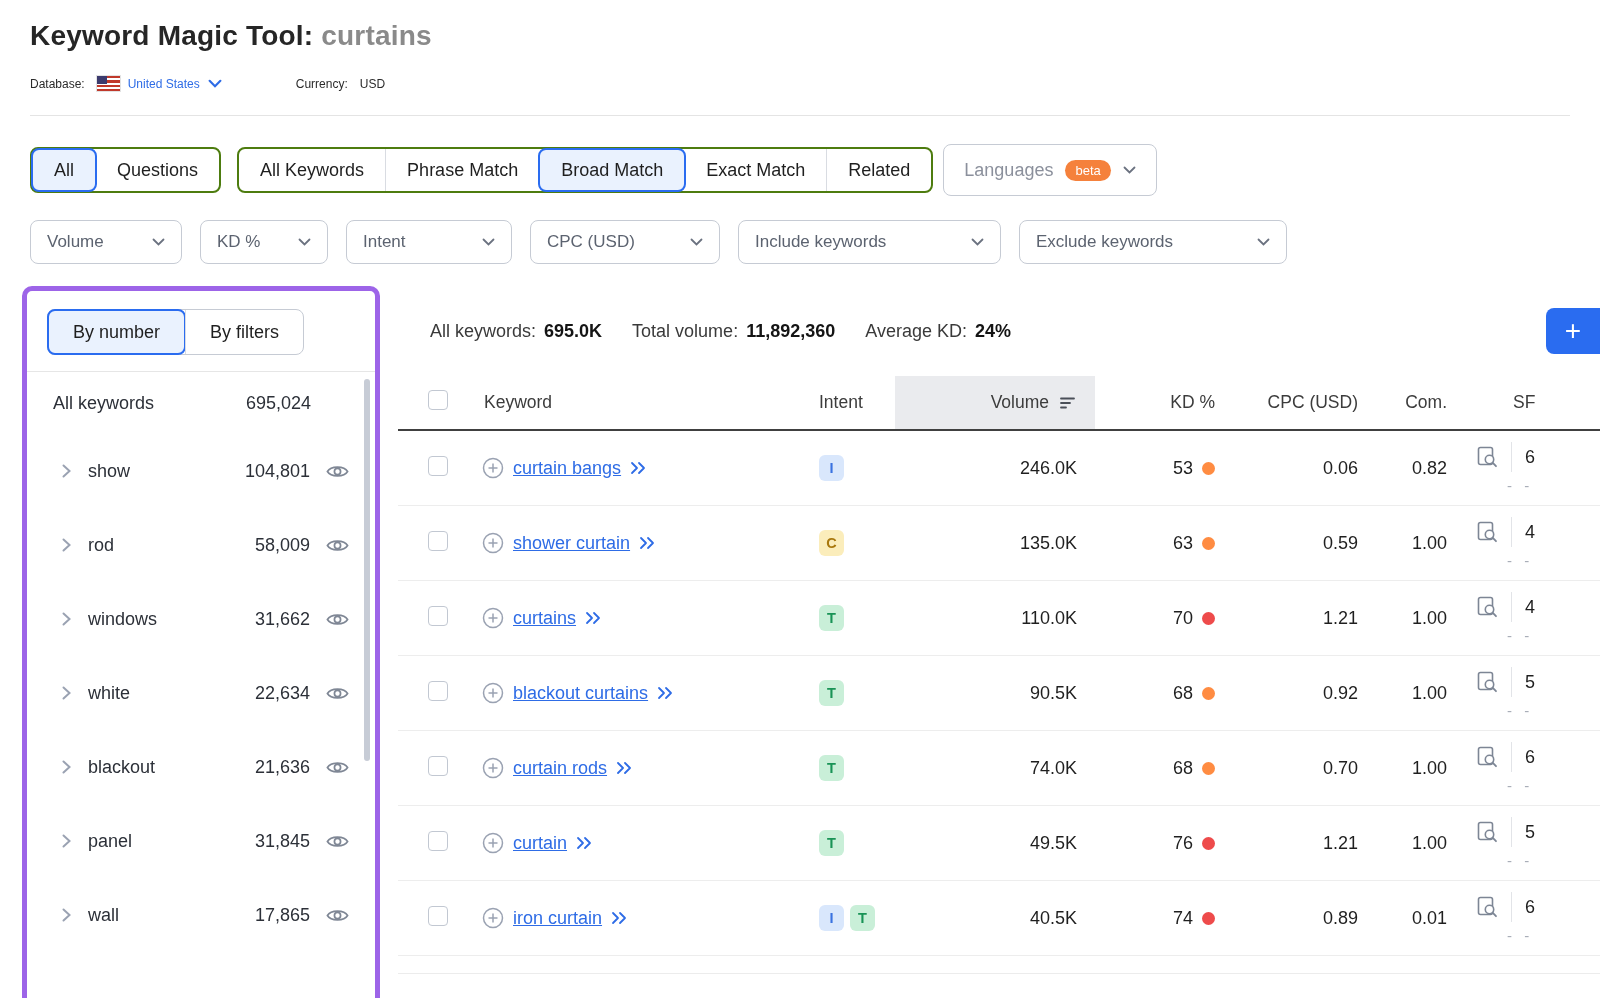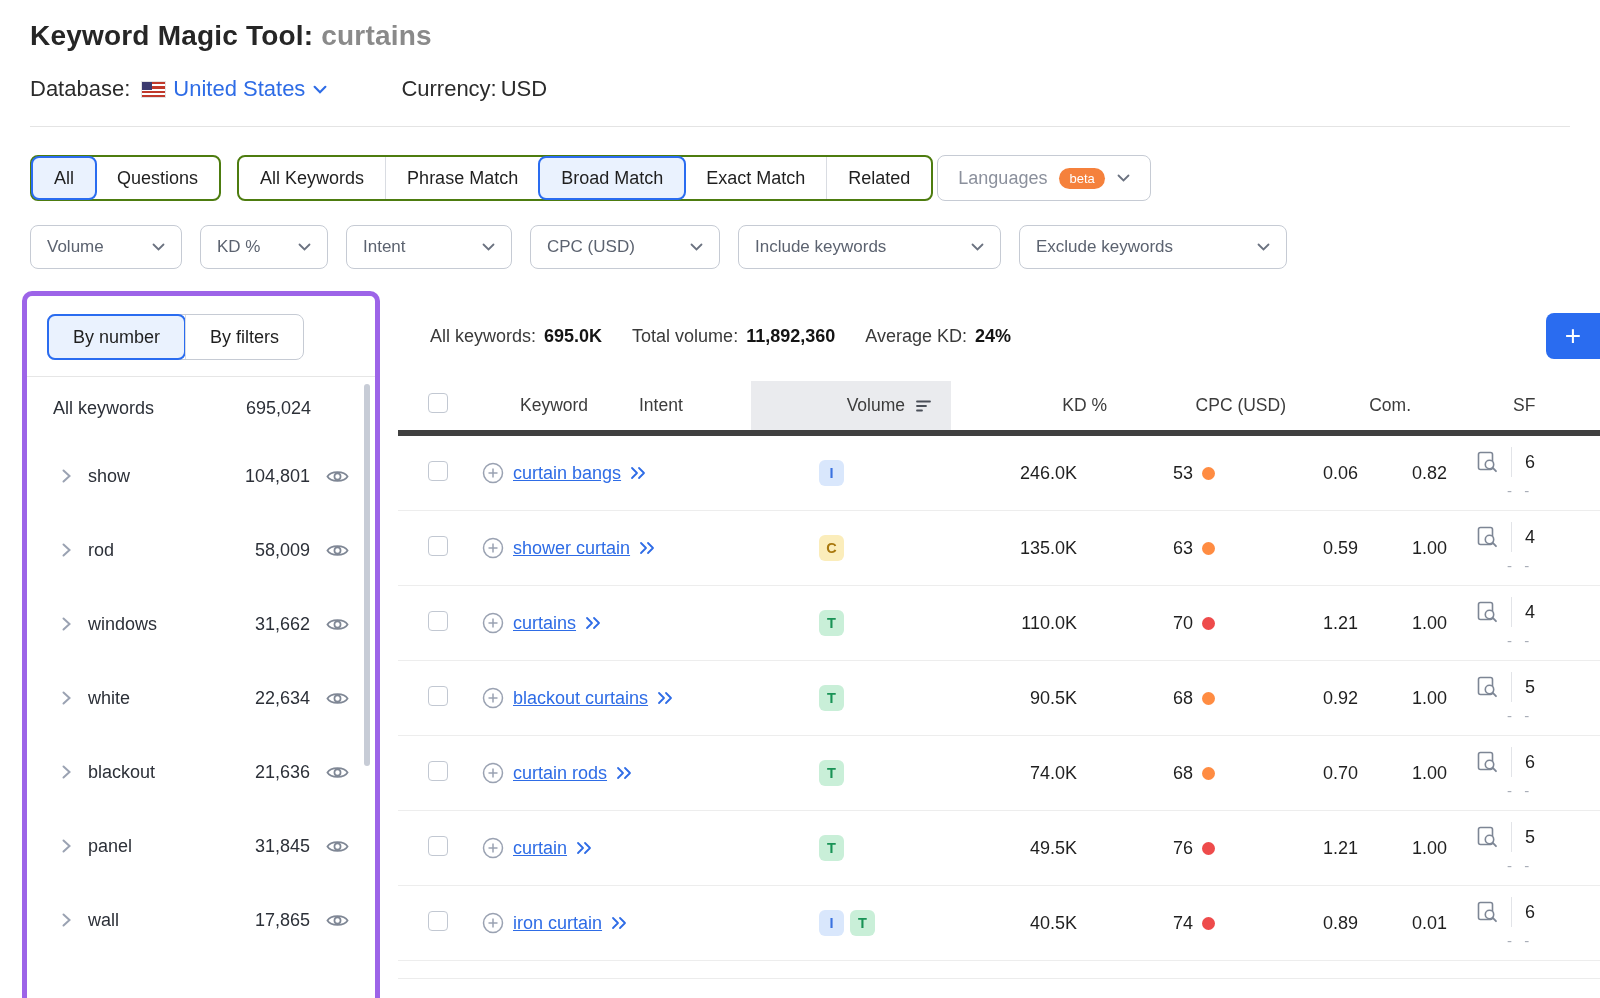--- a/index.html
+++ b/index.html
@@ -3,39 +3,39 @@
 <meta charset="utf-8">
 <style>
   * { margin:0; padding:0; box-sizing:border-box; }
   html,body { width:1600px; height:998px; overflow:hidden; background:#fff;
     font-family:"Liberation Sans","DejaVu Sans",sans-serif; color:#1f1f1f; }
 
   
   .header { padding:20px 30px 0; }
   h1 { font-size:28px; font-weight:bold; color:#262626; letter-spacing:.2px; }
   h1 .query { color:#8a8a8a; margin-left:8px; }
-  .meta-row { display:flex; align-items:center; margin-top:24px; font-size:22px; color:#2b2b2b; }
+  .meta-row { display:flex; align-items:center; margin-top:24px; font-size:12px; color:#2b2b2b; }
   .flag { width:23px; height:15px; margin:0 8px 0 12px; position:relative; flex-shrink:0;
     background:repeating-linear-gradient(180deg,#c0392b 0 2.2px,#fff 2.2px 4.4px);
     outline:1px solid #e3e3e3; }
   .flag::after { content:""; position:absolute; left:0; top:0; width:10px; height:8px; background:#3c3b6e; }
   .db-select { color:var(--link-blue); display:flex; align-items:center; gap:8px; cursor:pointer; }
-  .currency { margin-left:74px; display:flex; gap:4px; }
+  .currency { margin-left:74px; display:flex; gap:12px; }
   .page-divider { border:none; border-top:1px solid #e4e4e4; margin-top:24px; }
 
   
   .tabs-row { display:flex; align-items:center; margin:28px 30px 0; }
   .seg-group { display:flex; border:2px solid #4d7c0f; border-radius:8px; height:46px; align-items:stretch; background:#fff; }
   .seg { display:flex; align-items:center; padding:0 21px; font-size:18px; color:#1f1f1f;
     border-left:1px solid #d9dce2; cursor:pointer; white-space:nowrap; }
   .seg:first-child { border-left:none; }
   .seg.selected { border:2px solid var(--accent-blue); border-radius:8px; background:#eaf2fe; margin:-1px; z-index:1; }
   .seg.selected + .seg { border-left:none; }
   .match-group { margin-left:16px; }
-  .btn-languages { margin-left:4px; height:46px; display:flex; align-items:center; gap:12px;
+  .btn-languages { margin-left:10px; height:52px; display:flex; align-items:center; gap:12px;
     padding:12px 20px; border:1px solid #c6cbd4; border-radius:8px; background:#fff;
     font-size:18px; color:#8b909c; cursor:pointer; font-family:inherit; }
   .beta-pill { background:var(--beta-orange); color:#fff; font-size:13px; padding:3px 10px; border-radius:11px; }
   .chev-down { color:#6b7280; }
   .db-select .chev-down { color:var(--link-blue); }
 
   
   .filters-row { display:flex; gap:18px; margin:24px 30px 0; }
   .filter-btn { height:44px; border:1px solid #c6cbd4; border-radius:8px; background:#fff;
     display:flex; align-items:center; justify-content:space-between; padding:0 16px;
@@ -77,21 +77,21 @@
     padding-left:32px; font-size:18px; color:#3a3a3a; }
   .stat { margin-right:30px; }
   .stat b { color:#141414; margin-left:8px; }
   .add-btn { position:absolute; right:0; top:0; width:54px; height:46px; border:none;
     background:var(--accent-blue); color:#fff; font-size:28px; line-height:1;
     border-radius:8px 0 0 8px; display:flex; align-items:center; justify-content:center; cursor:pointer; }
 
   
   .table { margin-top:22px; }
   .thead,.trow { display:grid; grid-template-columns:76px 1fr 90px 200px 130px 145px 95px 135px; align-items:center; }
-  .thead { height:55px; border-bottom:6px solid #404040; font-size:17.5px; color:#3c3c3c;gap:36px; }
+  .thead { height:55px; border-bottom:2px solid #404040; font-size:17.5px; color:#3c3c3c; }
   .trow { height:75px; border-bottom:1px solid #ededed; font-size:18px; color:#1f1f1f; }
   .c-check { padding-left:30px; }
   .checkbox { display:inline-block; width:20px; height:20px; border:1.5px solid #c2c8d2;
     border-radius:4px; background:#fff; cursor:pointer; }
   .c-keyword { display:flex; align-items:center; padding-left:8px; gap:9px; min-width:0; }
   .thead .c-keyword { padding-left:10px; }
   .kw-link { color:var(--link-blue); text-decoration:underline; font-weight:500; cursor:pointer; white-space:nowrap; }
   .dbl-chevron { color:var(--link-blue); cursor:pointer; display:flex; }
   .plus-circle { display:flex; cursor:pointer; }
   .c-intent { display:flex; gap:6px; padding-left:14px; }

